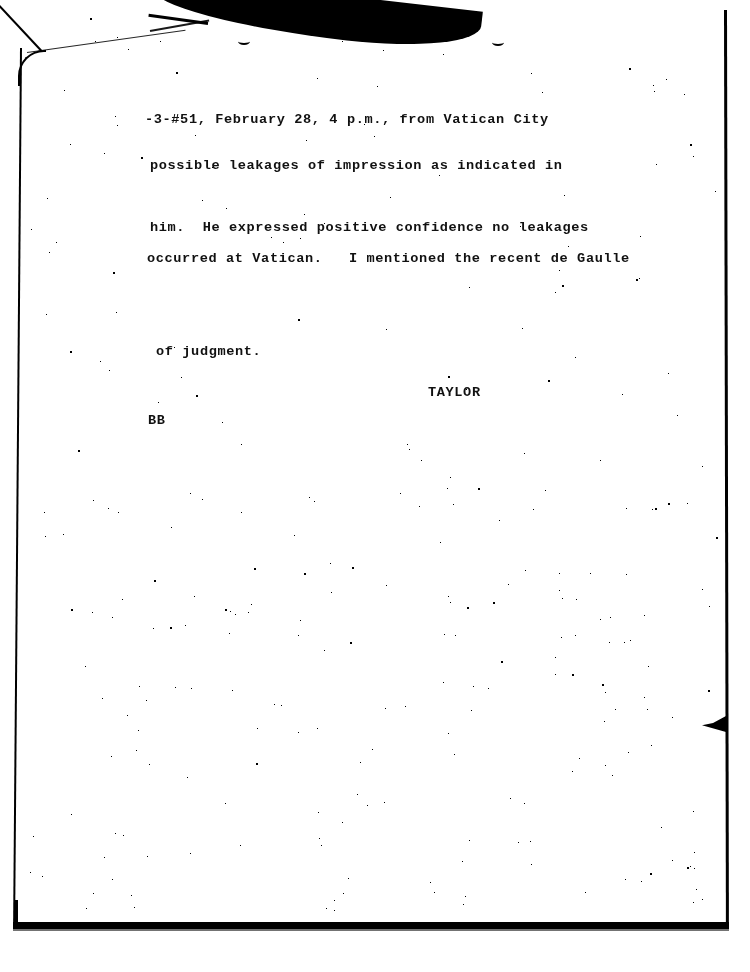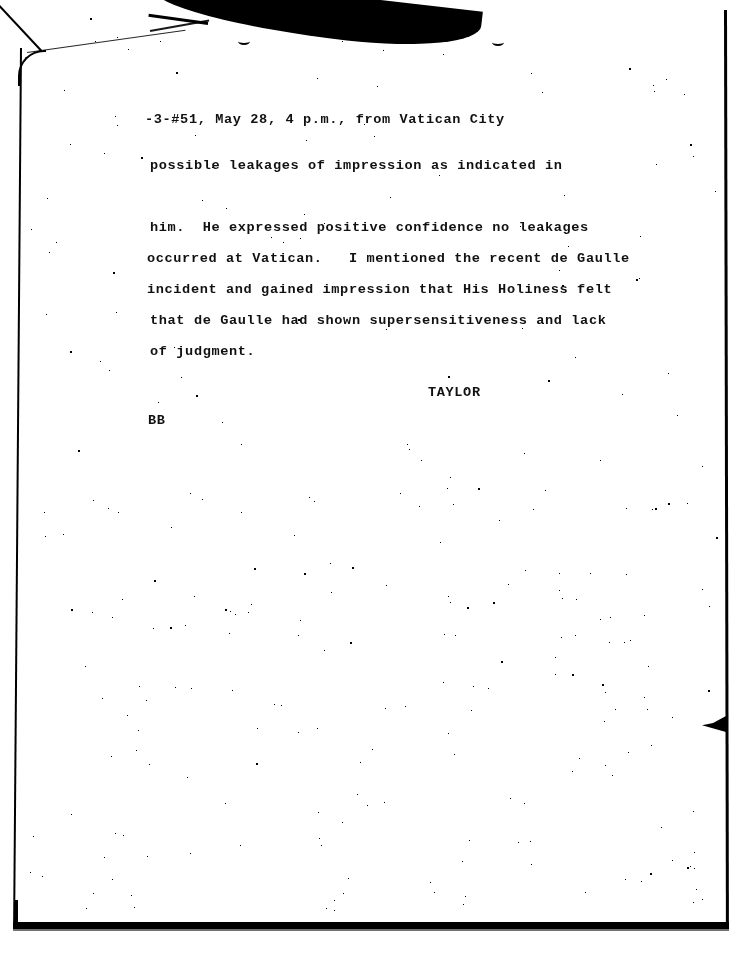--- a/index.html
+++ b/index.html
@@ -174,21 +174,21 @@
     font-weight: 700;
     -webkit-font-smoothing: none;
   }
   #line-header { left: 145px; top: 112px; }
   #line-b1 { left: 150px; top: 158px; }
   #line-b2 { left: 150px; top: 189px; }
   #line-b3 { left: 150px; top: 220px; }
   #line-b4 { left: 147px; top: 251px; }
   #line-b5 { left: 147px; top: 282px; }
   #line-b6 { left: 150px; top: 313px; }
-  #line-b7 { left: 150px; top: 344px; }
+  #line-b7 { left: 156px; top: 344px; }
   #line-signature { left: 428px; top: 385px; }
   #line-initials { left: 148px; top: 413px; }
 
   
   #speckles {
     position: absolute;
     left: 0;
     top: 0;
     width: 750px;
     height: 972px;
@@ -219,27 +219,25 @@
   <div id="fold-hairline2"></div>
   <div id="corner-curve"></div>
 
   <div id="edge-nick"></div>
 
   <div class="speck-arc" style="left:238px; top:38px;"></div>
   <div class="speck-arc" style="left:492px; top:39px;"></div>
   <div class="speck-arc" style="left:427px; top:4px;"></div>
 
   <div id="typescript">
-    <div class="tline" id="line-header">-3-#51, May 28, 4 p.m., from Vatican City</div>
+    <div class="tline" id="line-header">-3-#51, February 28, 4 p.m., from Vatican City</div>
 
     <div class="tline" id="line-b1">possible leakages of impression as indicated in</div>
     <div class="tline" id="line-b4">occurred at Vatican.   I mentioned the recent de Gaulle</div>
     <div class="tline" id="line-b3">him.  He expressed positive confidence no leakages</div>
-    <div class="tline" id="line-b5">incident and gained impression that His Holiness felt</div>
-    <div class="tline" id="line-b6">that de Gaulle had shown supersensitiveness and lack</div>
     <div class="tline" id="line-b7">of judgment.</div>
 
     <div class="tline" id="line-signature">TAYLOR</div>
     <div class="tline" id="line-initials">BB</div>
   </div>
 
   <div id="speckles">
       <div class="spk" style="left: 602px; top: 684px; width: 2px; height: 2px;"></div>
       <div class="spk" style="left: 605px; top: 765px; width: 1px; height: 1px;"></div>
       <div class="spk" style="left: 160px; top: 41px; width: 1px; height: 1px;"></div>

